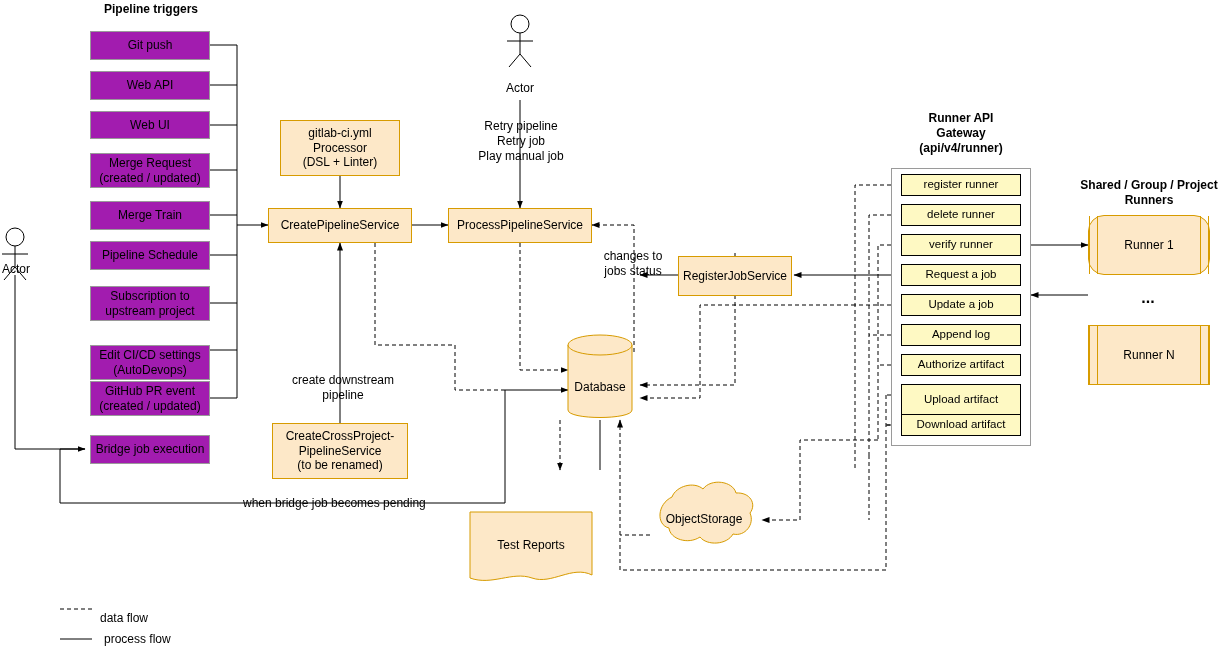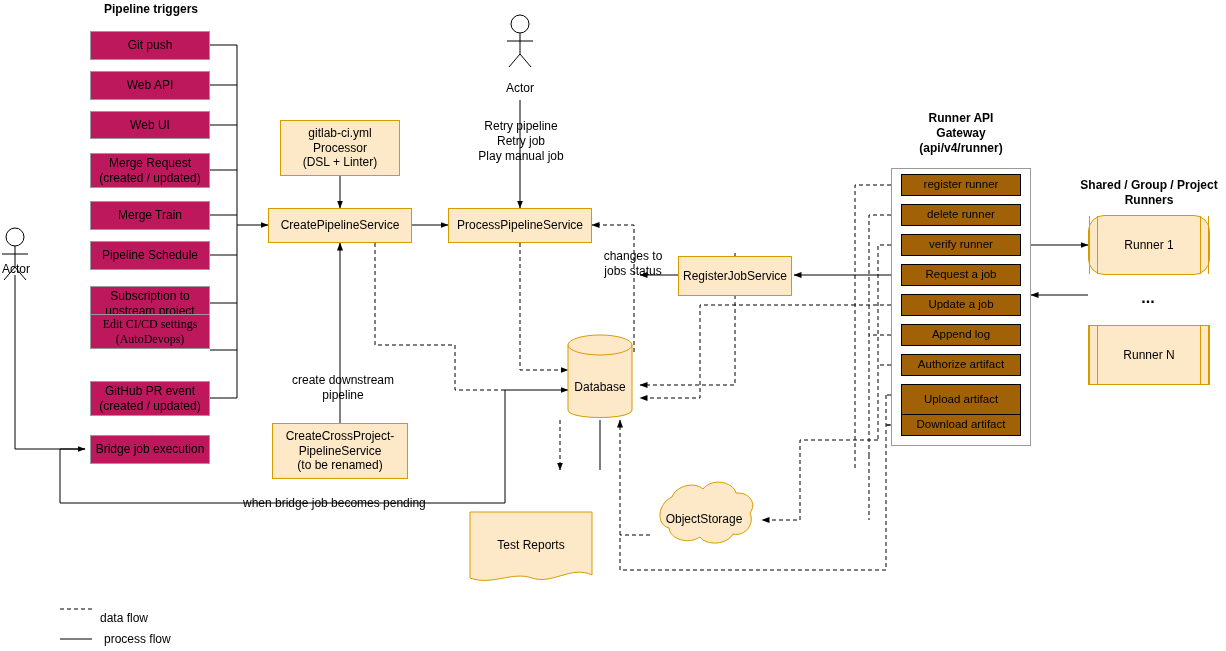--- a/index.html
+++ b/index.html
@@ -21,21 +21,21 @@
     position: absolute;
     box-sizing: border-box;
     display: flex;
     align-items: center;
     justify-content: center;
     text-align: center;
     line-height: 1.2;
     white-space: pre-line;
   }
   .trigger {
-    background: #be185d;
+    background: #a21caf;
     border: 1px solid #9a9a9a;
     font-size: 12px;
   }
   .service {
     background: #fde8c8;
     border: 1px solid #d79b00;
     font-size: 12px;
   }
   .runner {
     background: #fde8c8;
@@ -48,21 +48,21 @@
     top: 0;
     bottom: 0;
     width: 9px;
     border-left: 1px solid #d79b00;
     border-right: 1px solid #d79b00;
     box-sizing: border-box;
   }
   .runner::before { left: 0; }
   .runner::after { right: 0; }
   .api-item {
-    background: #a16207;
+    background: #fef9c3;
     border: 1px solid #000000;
     font-size: 11.5px;
   }
   .api-box {
     position: absolute;
     background: #ffffff;
     border: 1px solid #9a9a9a;
     box-sizing: border-box;
   }
   .label {
@@ -204,21 +204,21 @@
 
   <div class="node trigger" style="left:90px; top:31px; width:120px; height:29px;">Git push</div>
   <div class="node trigger" style="left:90px; top:71px; width:120px; height:29px;">Web API</div>
   <div class="node trigger" style="left:90px; top:111px; width:120px; height:28px;">Web UI</div>
   <div class="node trigger" style="left:90px; top:153px; width:120px; height:35px;">Merge Request
 (created / updated)</div>
   <div class="node trigger" style="left:90px; top:201px; width:120px; height:29px;">Merge Train</div>
   <div class="node trigger" style="left:90px; top:241px; width:120px; height:29px;">Pipeline Schedule</div>
   <div class="node trigger" style="left:90px; top:286px; width:120px; height:35px;">Subscription to
 upstream project</div>
-  <div class="node trigger" style="left:90px; top:314px; width:120px; height:35px;font-family:Liberation Serif, serif;">Edit CI/CD settings
+  <div class="node trigger" style="left:90px; top:345px; width:120px; height:35px;">Edit CI/CD settings
 (AutoDevops)</div>
   <div class="node trigger" style="left:90px; top:381px; width:120px; height:35px;">GitHub PR event
 (created / updated)</div>
   <div class="node trigger" style="left:90px; top:435px; width:120px; height:29px;">Bridge job execution</div>
 
   <div class="node service" style="left:280px; top:120px; width:120px; height:56px;">gitlab-ci.yml
 Processor
 (DSL + Linter)</div>
 
   <div class="node service" style="left:268px; top:208px; width:144px; height:35px;">CreatePipelineService</div>

